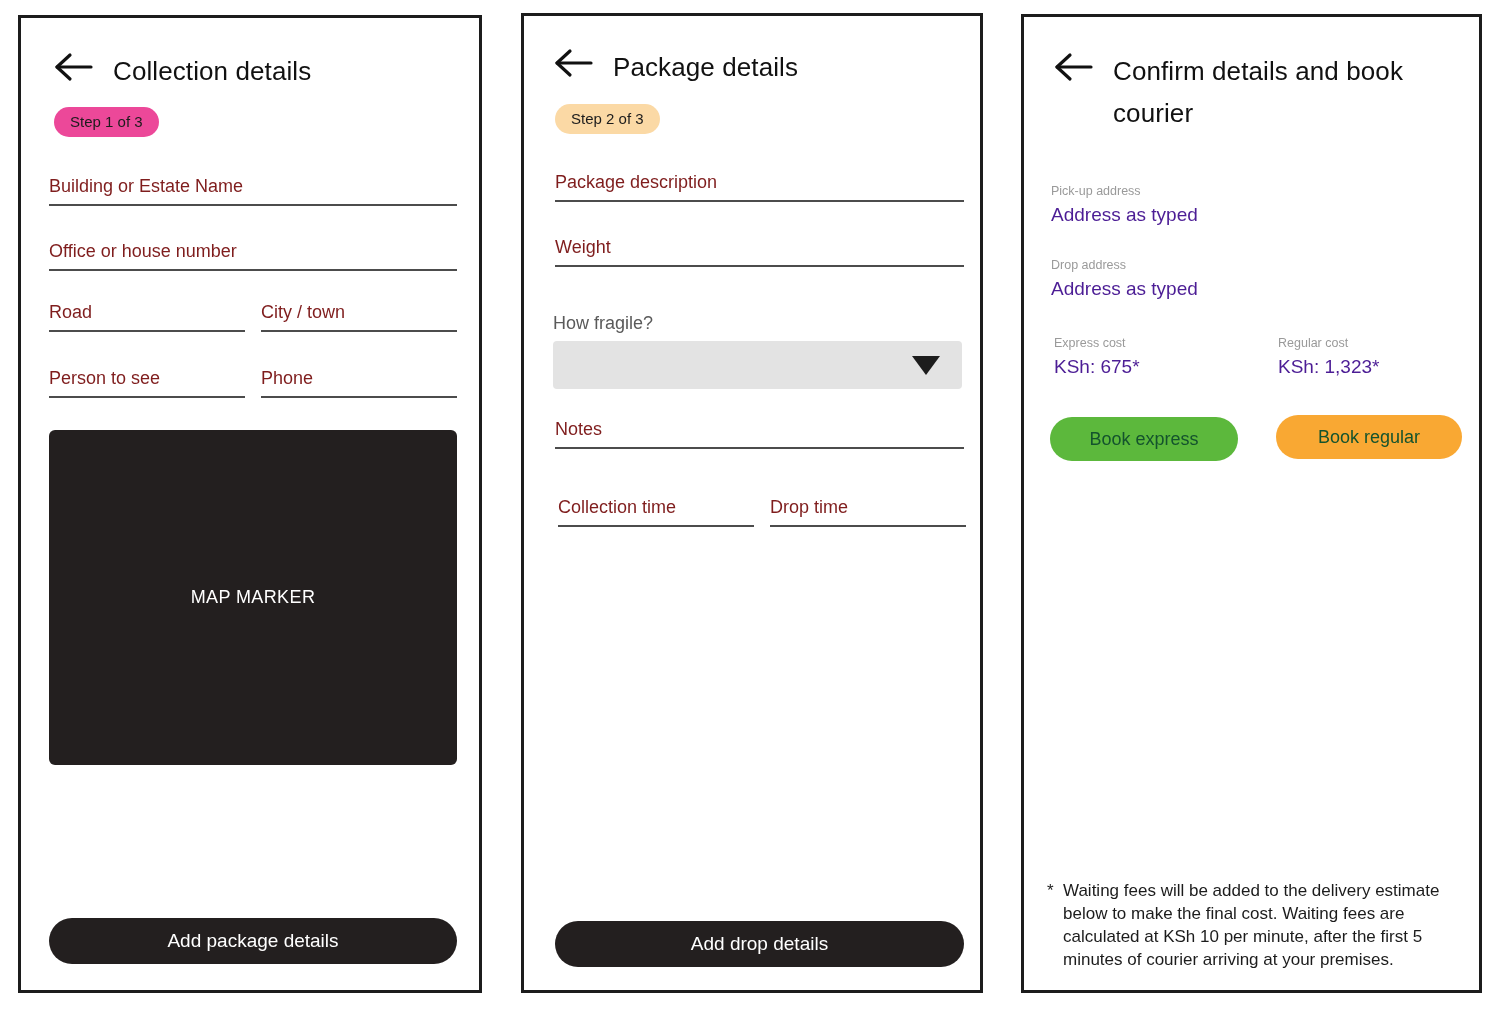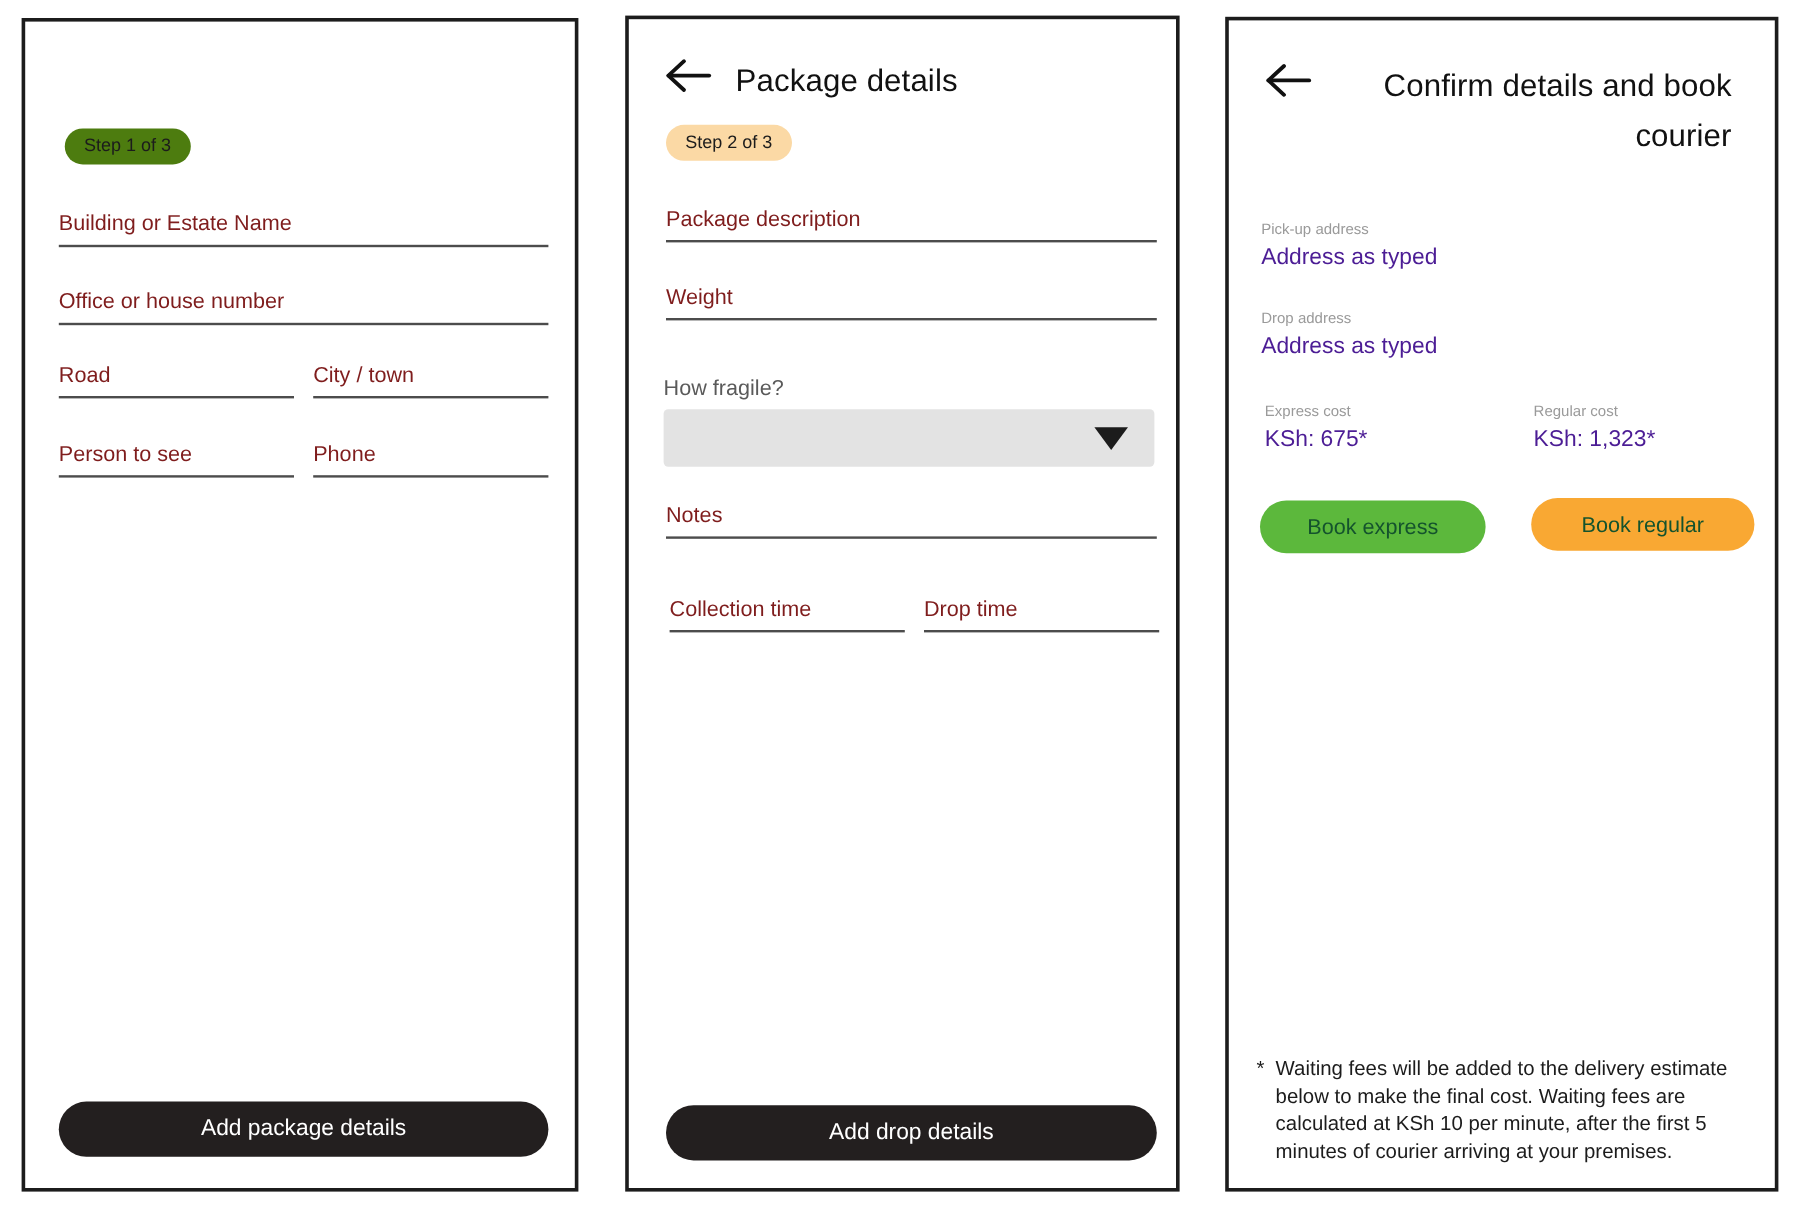--- a/index.html
+++ b/index.html
@@ -47,33 +47,33 @@
     cursor: pointer;
   }
   .back-arrow svg { display: block; }
   .screen-title {
     font-size: 26px;
     line-height: 42px;
     color: #111111;
     font-weight: 400;
     letter-spacing: 0.1px;
   }
-  .screen-title.two-line { max-width: 330px; text-align: right; }
+  .screen-title.two-line { max-width: 330px; }
 
   
   .step-badge {
     position: absolute;
     display: inline-block;
     padding: 6px 16px 7px 16px;
     border-radius: 20px;
     font-size: 15px;
     color: #1c1c1c;
     white-space: nowrap;
   }
-  .step-badge.grey   { background: #4d7c0f; }
+  .step-badge.grey   { background: #ec4899; }
   .step-badge.peach  { background: #fbd9a5; }
 
   
   .field {
     position: absolute;
     box-sizing: border-box;
     border-bottom: 2.5px solid #4c4c4c;
     padding-bottom: 5px;
   }
   .field-label {
@@ -188,20 +188,29 @@
     padding-left: 16px;
   }
 </style>
 </head>
 <body>
 
 <div class="canvas">
 
   <div class="panel" id="panel-1">
 
+    <div class="screen-header" style="left:32px; top:32px;">
+      <span class="back-arrow">
+        <svg width="42" height="34" viewBox="0 0 42 34" aria-hidden="true">
+          <line x1="4" y1="17" x2="38" y2="17" stroke="#111111" stroke-width="3.2" stroke-linecap="round"></line>
+          <polyline points="17,5 4,17 17,29" fill="none" stroke="#111111" stroke-width="3.2" stroke-linecap="round" stroke-linejoin="round"></polyline>
+        </svg>
+      </span>
+      <span class="screen-title">Collection details</span>
+    </div>
 
     <div class="step-badge grey" style="left:33px; top:89px;">Step 1 of 3</div>
 
     <div class="field" style="left:28px; top:155px; width:408px;">
       <div class="field-label">Building or Estate Name</div>
     </div>
 
     <div class="field" style="left:28px; top:220px; width:408px;">
       <div class="field-label">Office or house number</div>
     </div>
@@ -215,20 +224,23 @@
     </div>
 
     <div class="field" style="left:28px; top:347px; width:196px;">
       <div class="field-label">Person to see</div>
     </div>
 
     <div class="field" style="left:240px; top:347px; width:196px;">
       <div class="field-label">Phone</div>
     </div>
 
+    <div class="map-box" style="left:28px; top:412px; width:408px; height:335px;">
+      <span class="map-box-label">MAP MARKER</span>
+    </div>
 
     <div class="pill-button" style="left:28px; top:900px; width:408px; height:46px;">Add package details</div>
   </div>
 
   <div class="panel" id="panel-2">
 
     <div class="screen-header" style="left:29px; top:30px;">
       <span class="back-arrow">
         <svg width="42" height="34" viewBox="0 0 42 34" aria-hidden="true">
           <line x1="4" y1="17" x2="38" y2="17" stroke="#111111" stroke-width="3.2" stroke-linecap="round"></line>

